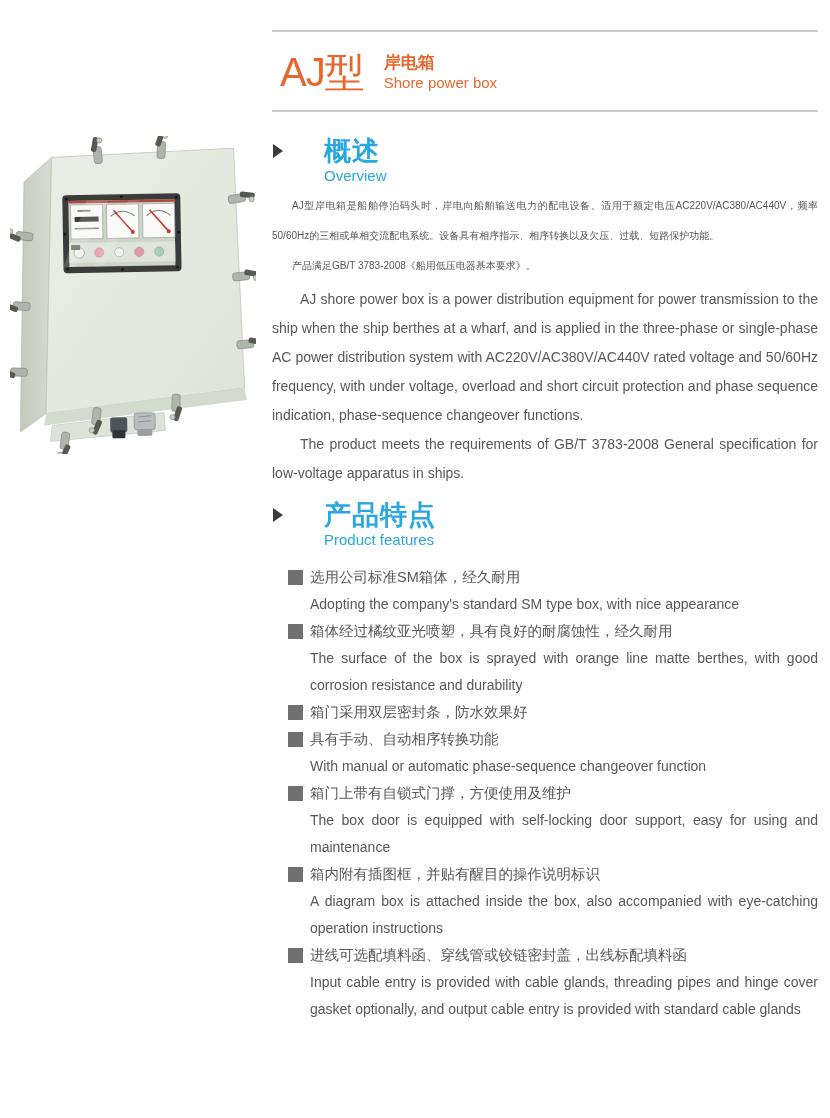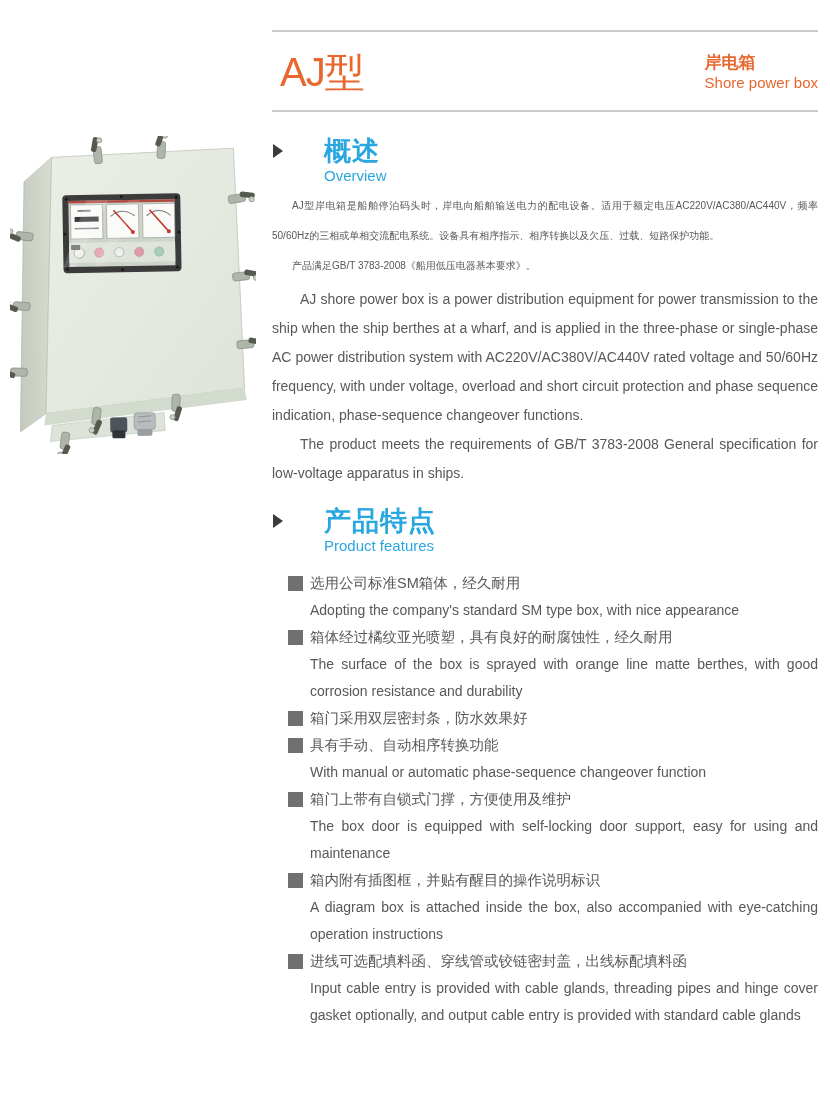--- a/index.html
+++ b/index.html
@@ -8,39 +8,39 @@
   .page { position:relative; width:830px; height:1118px; background:#ffffff; overflow:hidden; }
 
   
   .photo-wrap { position:absolute; left:10px; top:136px; width:246px; height:318px; }
 
   
   .content { position:absolute; left:272px; top:0; width:546px; color:#595757; }
   .rule { height:2px; background:#cbcccb; }
   .rule-top { margin-top:30px; }
 
-  .title-row { display:flex; align-items:center; padding:15px 0 13px 8px; height:78px;justify-content:space-between; }
+  .title-row { display:flex; align-items:center; padding:15px 0 13px 8px; height:78px; }
   .model { font-size:40px; line-height:1; color:#e7672e; letter-spacing:-1px; }
-  .names { margin-left:2px; display:flex; flex-direction:column; justify-content:center; }
+  .names { margin-left:20px; display:flex; flex-direction:column; justify-content:center; }
   .name-cn { font-size:17px; font-weight:bold; color:#e7672e; line-height:21px; }
   .name-en { font-size:15px; color:#e7672e; line-height:19px; }
 
   .sec-head { display:flex; margin-top:0;gap:32px; }
   .tri { width:0; height:0; border-left:10px solid #3e3a39; border-top:7px solid transparent;
          border-bottom:7px solid transparent; margin:7px 9px 0 1px; flex:none; }
   .sec-title { font-size:27px; line-height:28px; font-weight:bold; color:#2aa7df; letter-spacing:1px; }
   .sec-sub   { font-size:15px; line-height:18px; color:#2aa7df; margin-top:2px; }
 
   .overview { margin-top:25px; }
   p.cn { font-size:10px; line-height:30px; text-align:justify; text-indent:2em; }
   p.cn.first { margin-top:6px; }
   p.en { font-size:14px; line-height:29px; text-align:justify; text-indent:2em; }
   p.en.first { margin-top:4px; }
 
-  .features { margin-top:19px; }
+  .features { margin-top:13px; }
   .feature-list { list-style:none; margin-top:15px; }
   .f-cn { display:flex; align-items:center; line-height:27px; font-size:14.5px; }
   .sq { width:15px; height:15px; background:#717071; margin:0 7px 0 16px; flex:none; }
   .f-en { margin-left:38px; font-size:14px; line-height:27px; text-align:justify; }
 </style>
 </head>
 <body>
 
 <div class="page">
 

